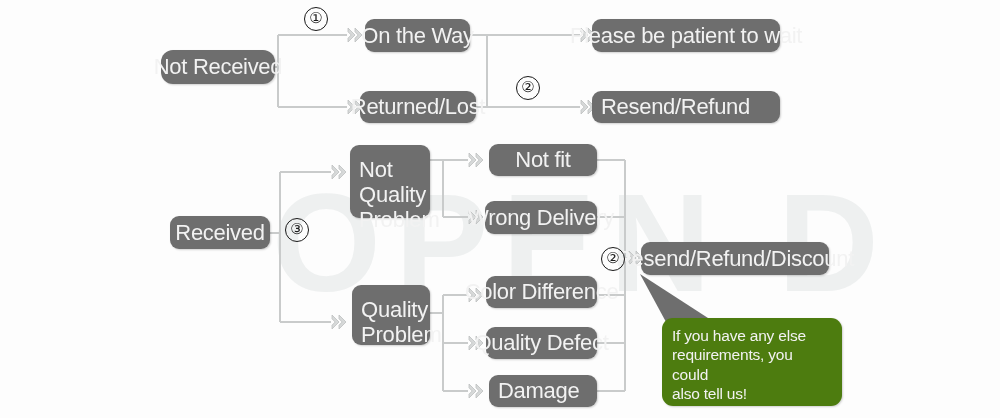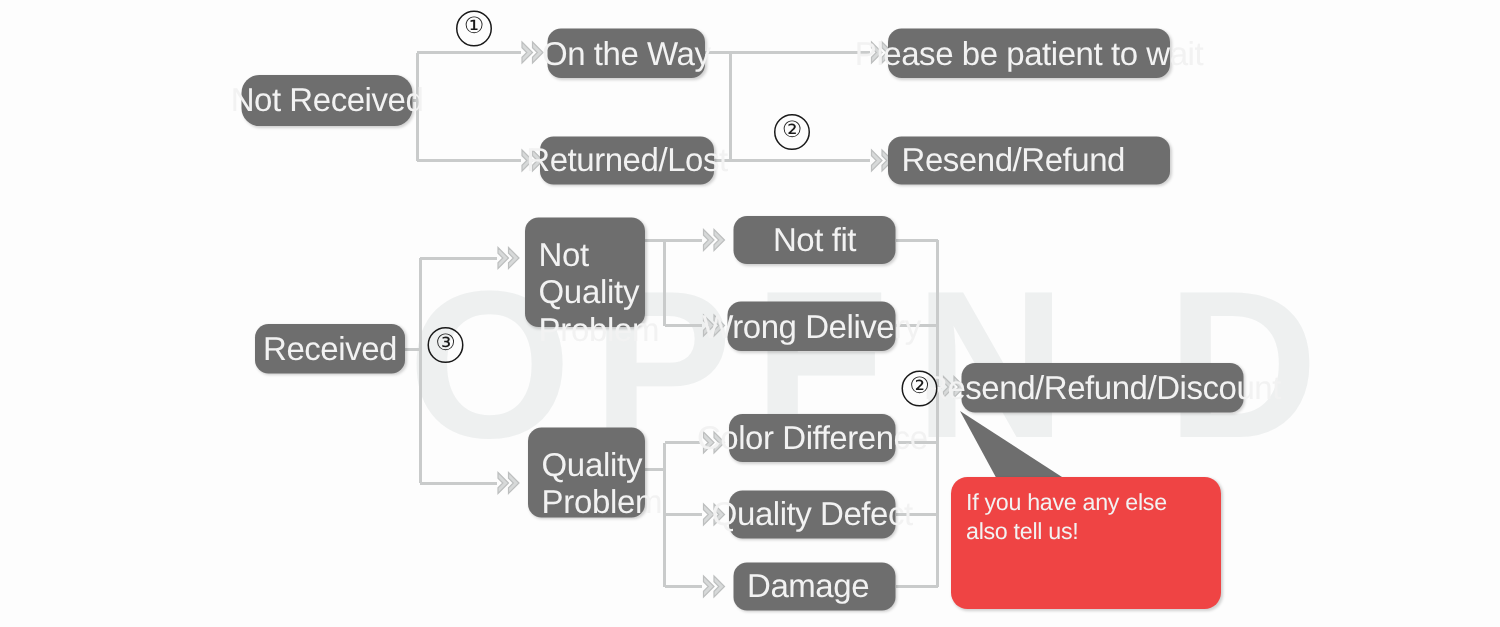--- a/index.html
+++ b/index.html
@@ -70,25 +70,25 @@
     border-radius: 50%;
     color: #1a1a1a;
     font-family: "Liberation Serif", serif;
     font-size: 15px;
     line-height: 20px;
     text-align: center;
     background: transparent;
   }
   #bubble {
     position: absolute;
-    left: 634px;
+    left: 662px;
     top: 318px;
     width: 180px;
     height: 88px;
-    background: #ef4444;
+    background: #4d7c0f;
     border-radius: 11px;
     color: #f2f2f2;
     font-family: "Liberation Sans", sans-serif;
     font-size: 15.5px;
     line-height: 1.25;
     padding: 8px 10px 0 10px;
     box-sizing: border-box;
     letter-spacing: -0.2px;
     box-shadow: 1px 1px 2px rgba(0,0,0,0.18);
   }
@@ -200,20 +200,21 @@
 
   <div class="node" style="left:489px; top:375px; width:108px; height:32px;">Damage</div>
 
   <div class="node center" style="left:641px; top:242px; width:188px; height:33px;">Resend/Refund/Discount</div>
 
   <svg id="bubble-tail" viewBox="0 0 110 62">
     <path d="M4,4 L72,48 L30,52 Z" fill="#6e6e6e"></path>
   </svg>
   <div id="bubble">
     <div>If you have any else</div>
+    <div>requirements, you could</div>
     <div>also tell us!</div>
   </div>
 
   <div class="circnum" style="left:304px; top:7px;">①</div>
   <div class="circnum" style="left:516px; top:76px;">②</div>
   <div class="circnum" style="left:285px; top:218px;">③</div>
   <div class="circnum" style="left:601px; top:247px;">②</div>
 
 </div>
 

